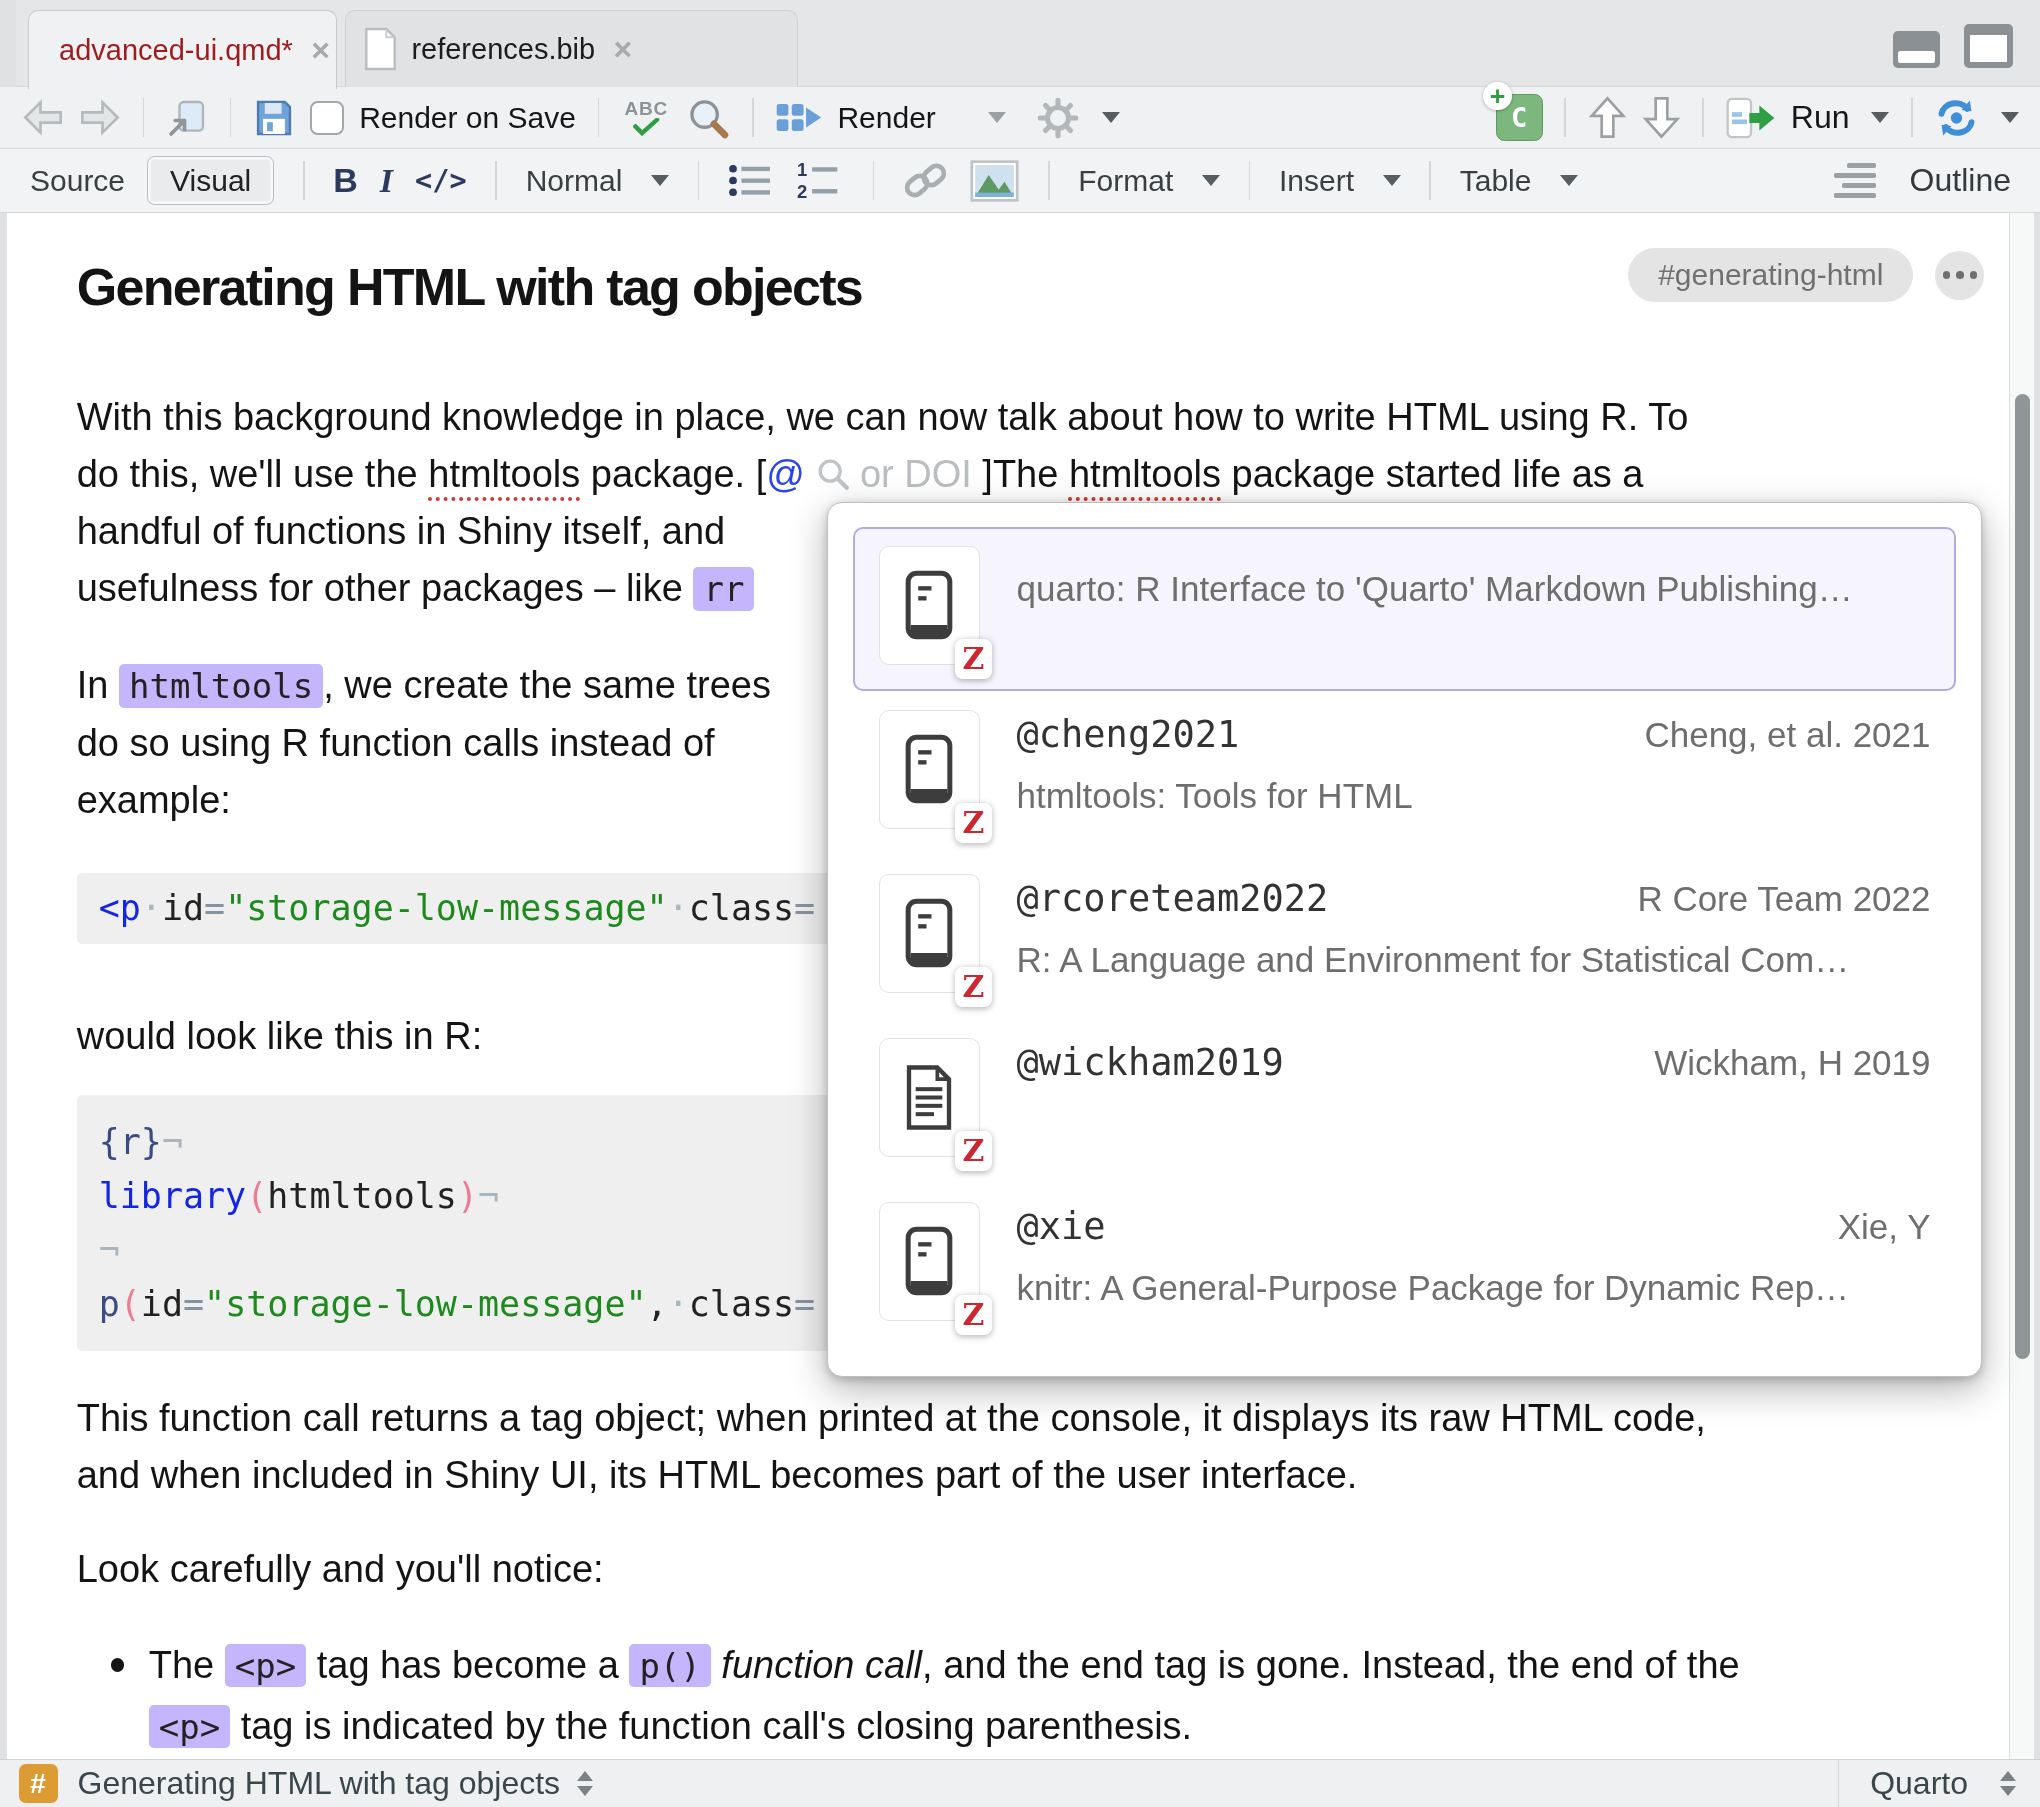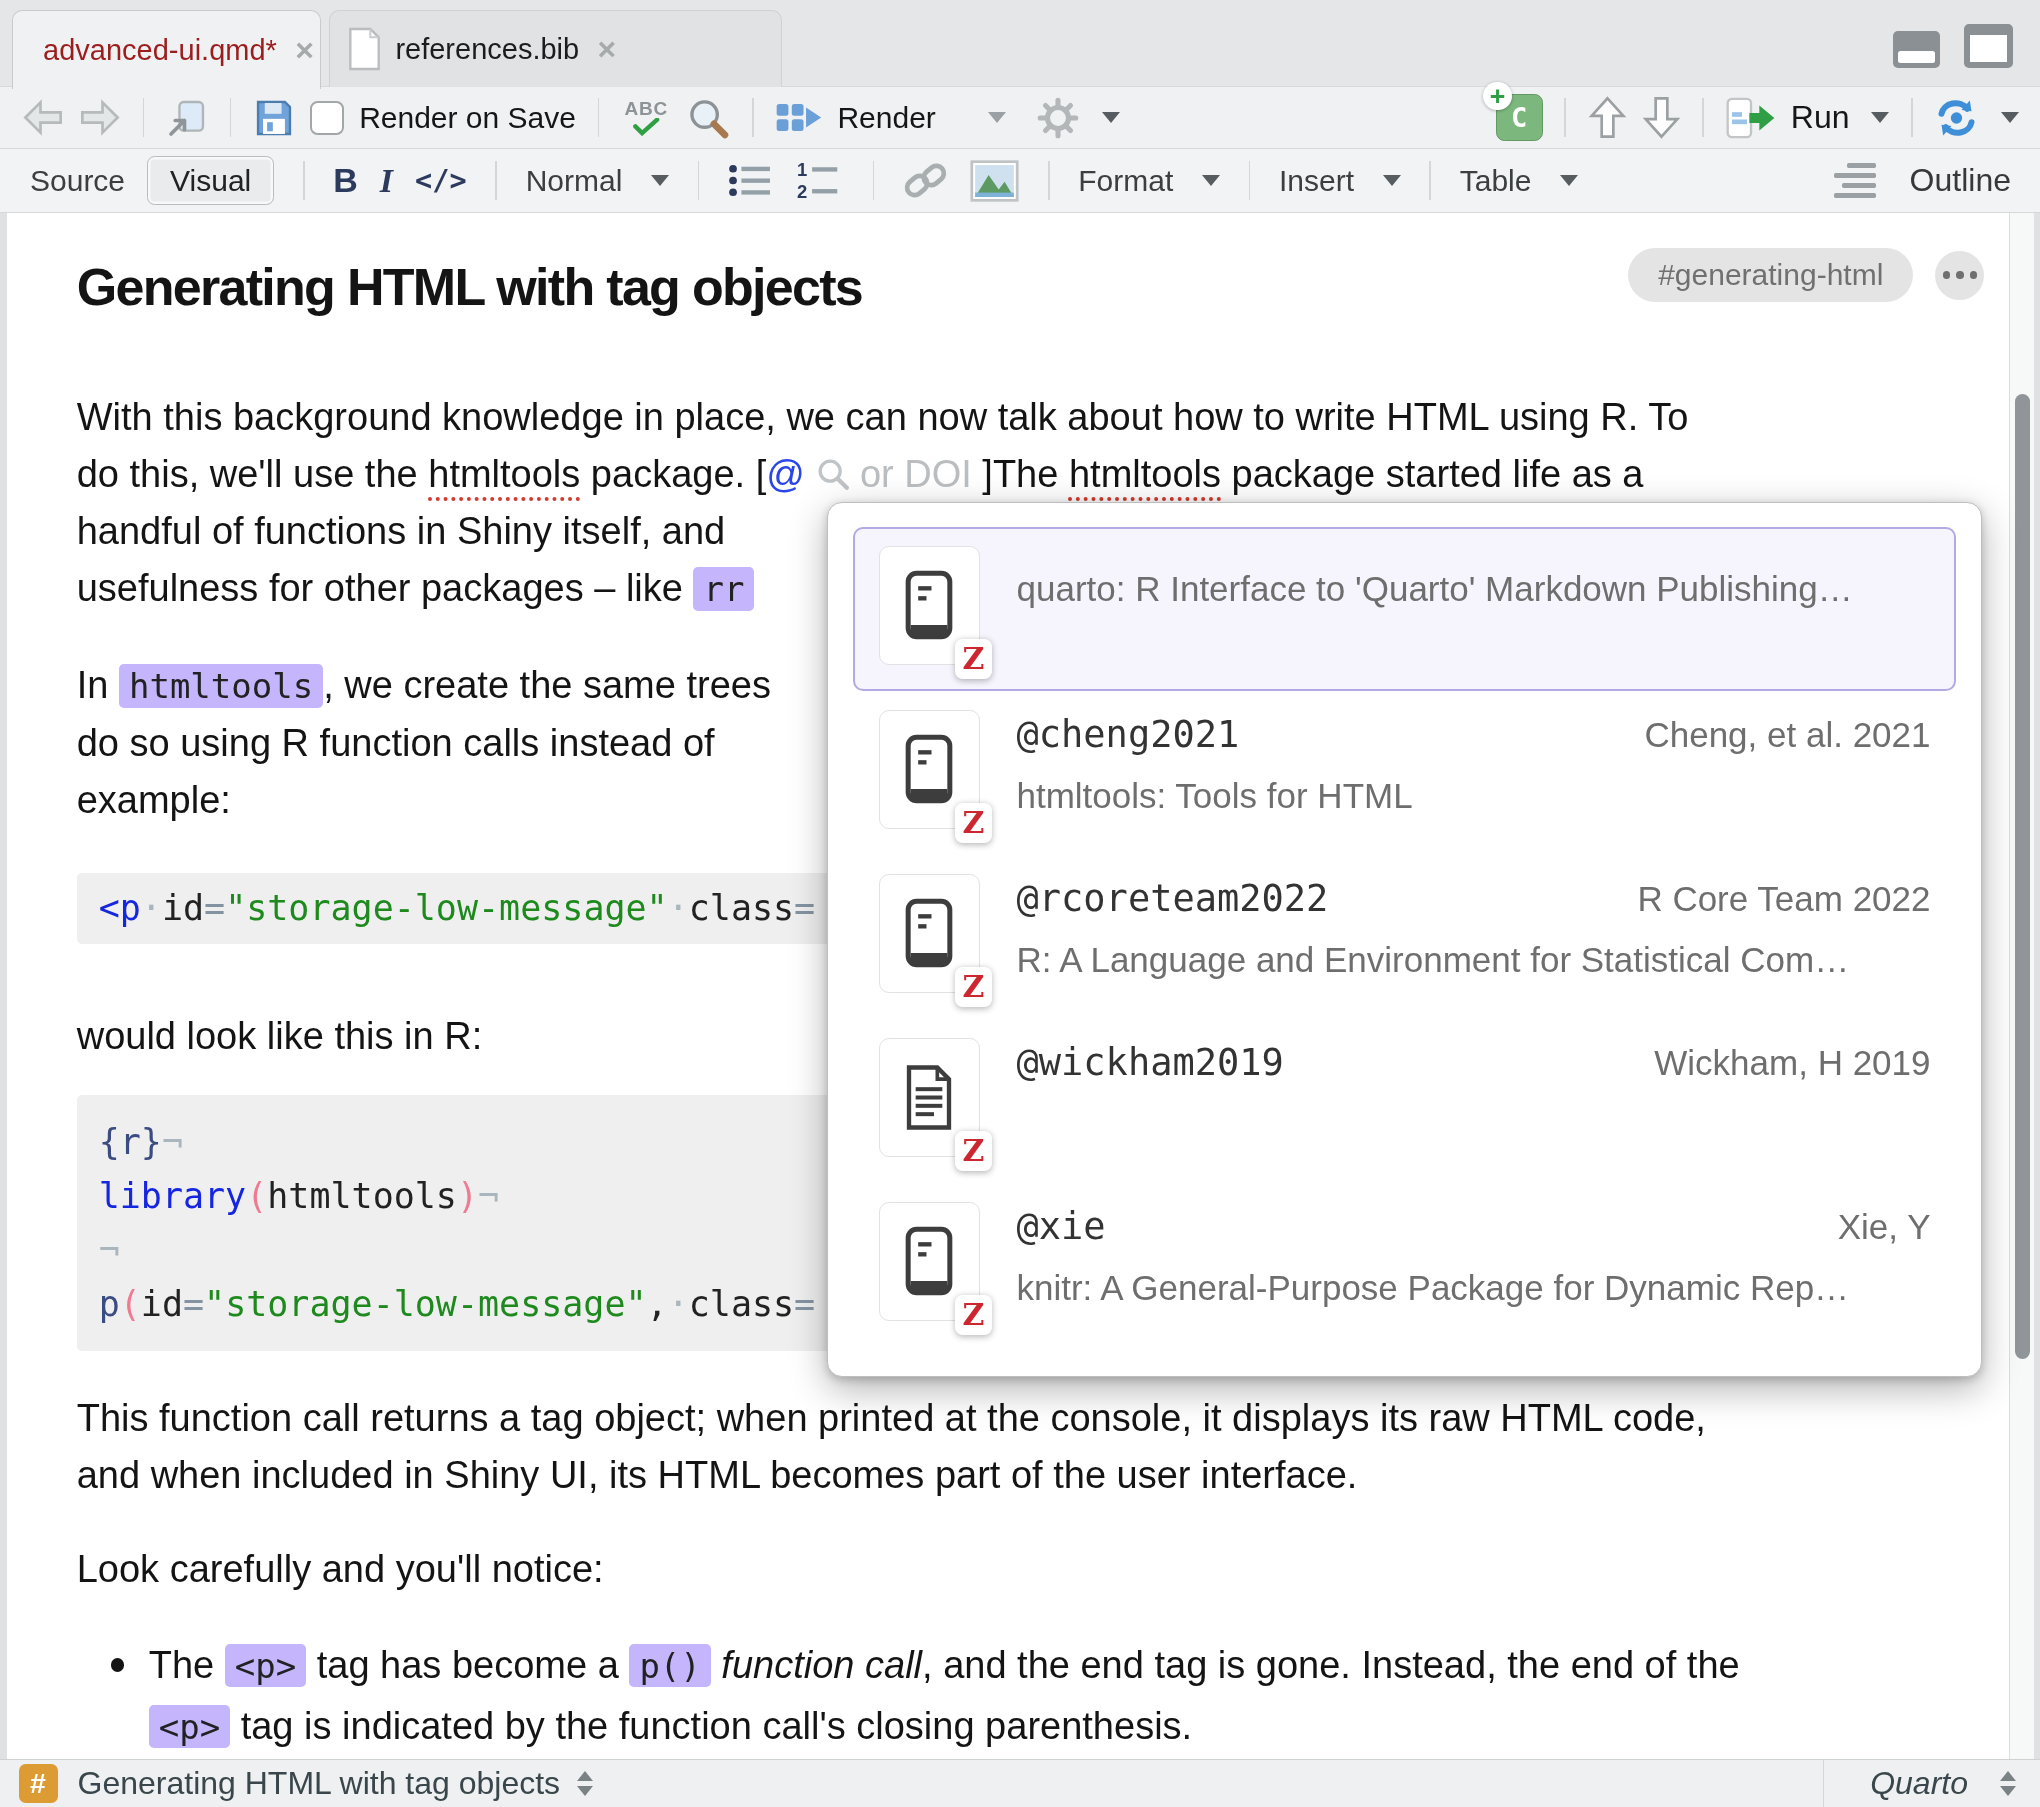--- a/index.html
+++ b/index.html
@@ -1,20 +1,20 @@
 <!DOCTYPE html>
 <html style="font-size:13.4px"><head>
 <meta charset="utf-8">
 <style>
   html,body{margin:0;padding:0;background:#dfe1e2;}
   .window{position:relative;width:2041px;height:1807px;overflow:hidden;background:#dfe1e2;
           font-family:"Liberation Sans","DejaVu Sans",sans-serif;-webkit-font-smoothing:antialiased;}
 
   
-  .tabbar{position:absolute;top:0;left:0;right:0;height:87px;background:#e4e6e7;border-bottom:1.7px solid #d6d8d9;box-sizing:border-box;}
+  .tabbar{position:absolute;top:0;left:16px;right:0;height:87px;background:#e4e6e7;border-bottom:1.7px solid #d6d8d9;box-sizing:border-box;}
   .tab{position:absolute;display:flex;align-items:center;gap:13.4px;padding:0 17px;box-sizing:border-box;border-radius:10px 10px 0 0;}
   .tab--active{left:11.7px;top:10px;height:79px;width:309px;background:#eff1f2;border:1.7px solid #c8cbcc;border-bottom:none;z-index:3;}
   .tab--inactive{left:329px;top:10px;height:77px;width:453px;background:#e0e2e3;border:1.7px solid #cfd2d3;border-bottom:none;}
   .tab-title{font-size:29px;white-space:nowrap;}
   .tab-title--active{color:#9c1d1e;}
   .tab-title--inactive{color:#1c1c1c;}
   .tab-close{color:#a6aaab;font-size:32px;font-weight:bold;line-height:1;margin-left:5px;}
   .win-controls{position:absolute;top:23.5px;right:28.5px;display:flex;gap:23.5px;align-items:flex-end;z-index:4;}
   .wc-restore{width:47px;height:37px;background:#8a9094;border-radius:5px;position:relative;}
   .wc-restore::after{content:"";position:absolute;left:5px;right:5px;bottom:5px;height:11.7px;background:#fff;border-radius:2.5px;}
@@ -100,21 +100,21 @@
   .cite-title{margin-top:20px;font-size:35px;color:#6e6e6e;white-space:nowrap;overflow:hidden;}
 
   
   .statusbar{position:absolute;left:0;right:0;bottom:0;height:48px;background:#eef0f1;border-top:1.7px solid #cfd2d3;
              display:flex;align-items:center;padding-left:18.5px;box-sizing:border-box;font-size:32px;color:#39464b;z-index:2;}
   .hash-badge{width:39px;height:39px;background:#dd9c33;border-radius:6.7px;color:#fff;font-weight:bold;font-size:28.5px;
               display:flex;align-items:center;justify-content:center;margin-right:20px;flex:none;}
   .sort-arrows{display:flex;flex-direction:column;gap:4.2px;margin-left:17px;}
   .tri-up{width:0;height:0;border-left:8.4px solid transparent;border-right:8.4px solid transparent;border-bottom:10px solid #7b8286;}
   .tri-down{width:0;height:0;border-left:8.4px solid transparent;border-right:8.4px solid transparent;border-top:10px solid #7b8286;}
-  .sb-right{margin-left:auto;height:100%;border-left:1.7px solid #d5d8d9;display:flex;align-items:center;padding:0 25px 0 46px;gap:15px;font-style:italic;}
+  .sb-right{margin-left:auto;height:100%;border-left:1.7px solid #d5d8d9;display:flex;align-items:center;padding:0 25px 0 31px;gap:15px;}
 </style>
 </head>
 <body>
 
 <div class="window">
 
   <div class="tabbar">
     <div class="tab tab--active">
       <svg width="39" height="45" viewBox="0 0 23 27">
         <path d="M2 1 H16 L21 6 V26 H2 Z" fill="#fff" stroke="#b9bdbf" stroke-width="1.4"></path>

